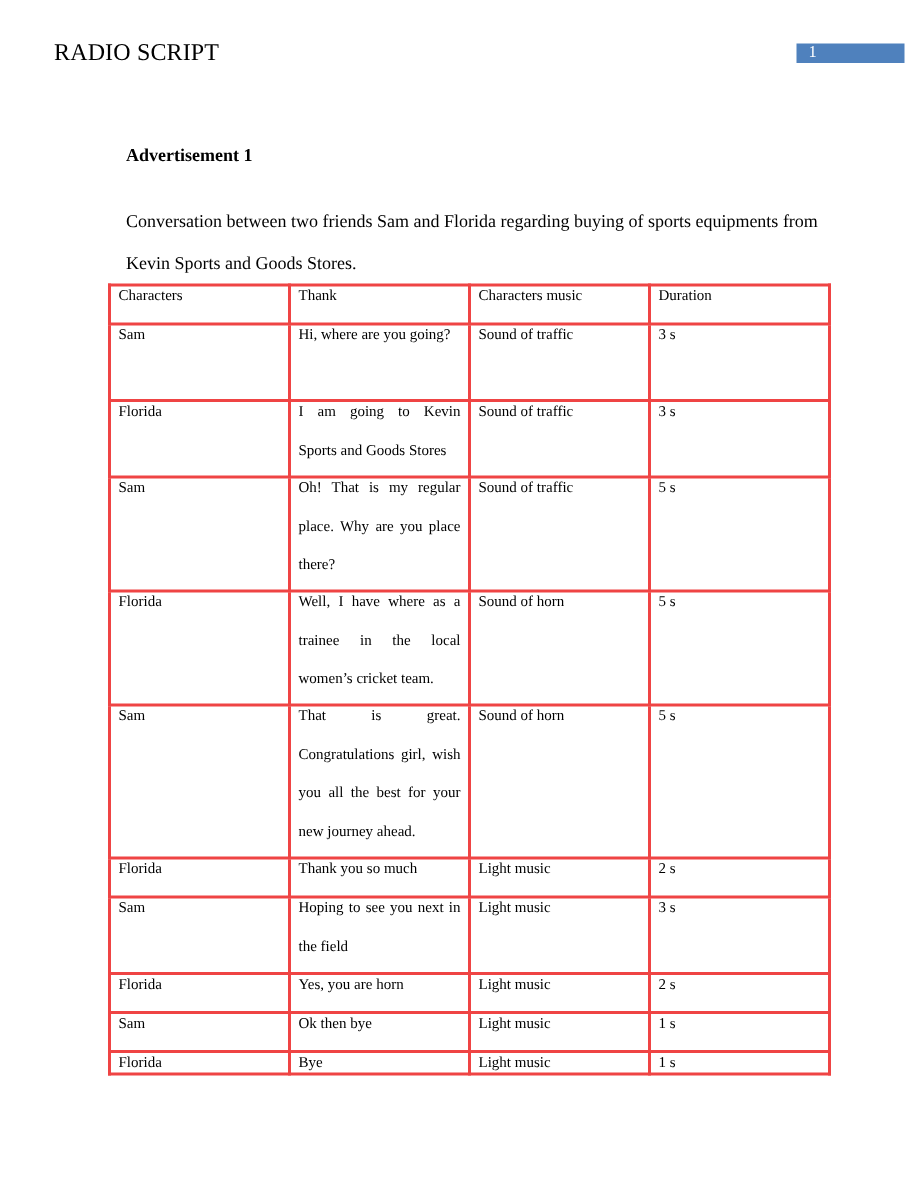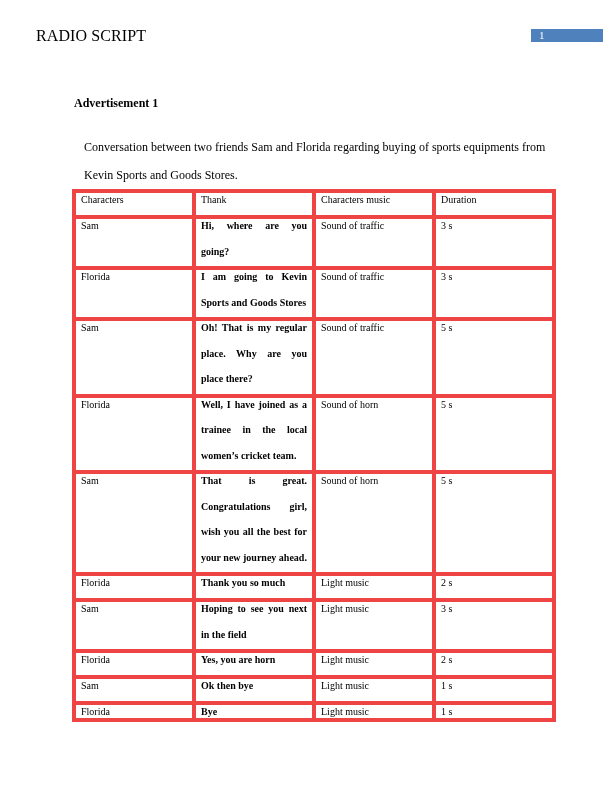--- a/index.html
+++ b/index.html
@@ -31,21 +31,21 @@
       height: 13px;
       background: #4f81bd;
       color: #ffffff;
       font-size: 11px;
       line-height: 13px;
       box-sizing: border-box;
       padding-left: 8px;
     }
     .heading {
       position: absolute;
-      left: 74px;
+      left: 84px;
       top: 95px;
       font-size: 12px;
       font-weight: bold;
       line-height: 16px;
     }
     .intro {
       position: absolute;
       left: 72px;
       top: 122px;
       width: 480px;
@@ -56,32 +56,31 @@
     table.script {
       position: absolute;
       left: 72px;
       top: 189px;
       width: 480px;
       border-collapse: collapse;
       table-layout: fixed;
       font-size: 10px;
     }
     table.script td, table.script th {
-      border: 4px solid #ef4444;
+      border: 2px solid #ef4444;
       vertical-align: top;
       padding: 0 5px;
       font-weight: normal;
       text-align: left;
       line-height: 25.5px;
       box-sizing: border-box;
     }
     table.script td.voice {
       text-align: justify;
       text-align-last: left;
-      font-weight: bold;
     }
     table.script td .cell-text {
       display: block;
       margin-top: -6px;
       padding-bottom: 2px;
     }
     table.script th .cell-text {
       display: block;
       margin-top: -6px;
     }
@@ -167,21 +166,21 @@
         </td>
       <td>
           <span class="cell-text">5 s</span>
         </td>
     </tr>
     <tr class="h3">
       <td>
           <span class="cell-text">Florida</span>
         </td>
       <td class="voice">
-          <span class="cell-text">Well, I have joined as a trainee in the local women’s cricket team.</span>
+          <span class="cell-text">Well, I have where as a trainee in the local women’s cricket team.</span>
         </td>
       <td>
           <span class="cell-text">Sound of horn</span>
         </td>
       <td>
           <span class="cell-text">5 s</span>
         </td>
     </tr>
     <tr class="h4">
       <td>

